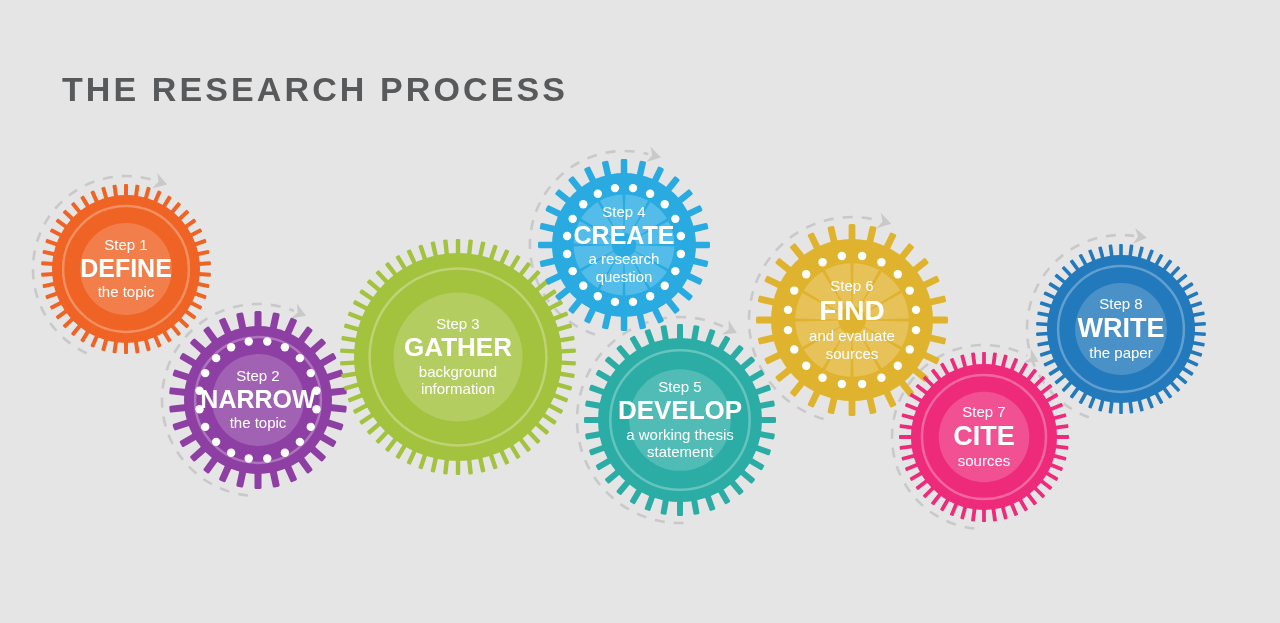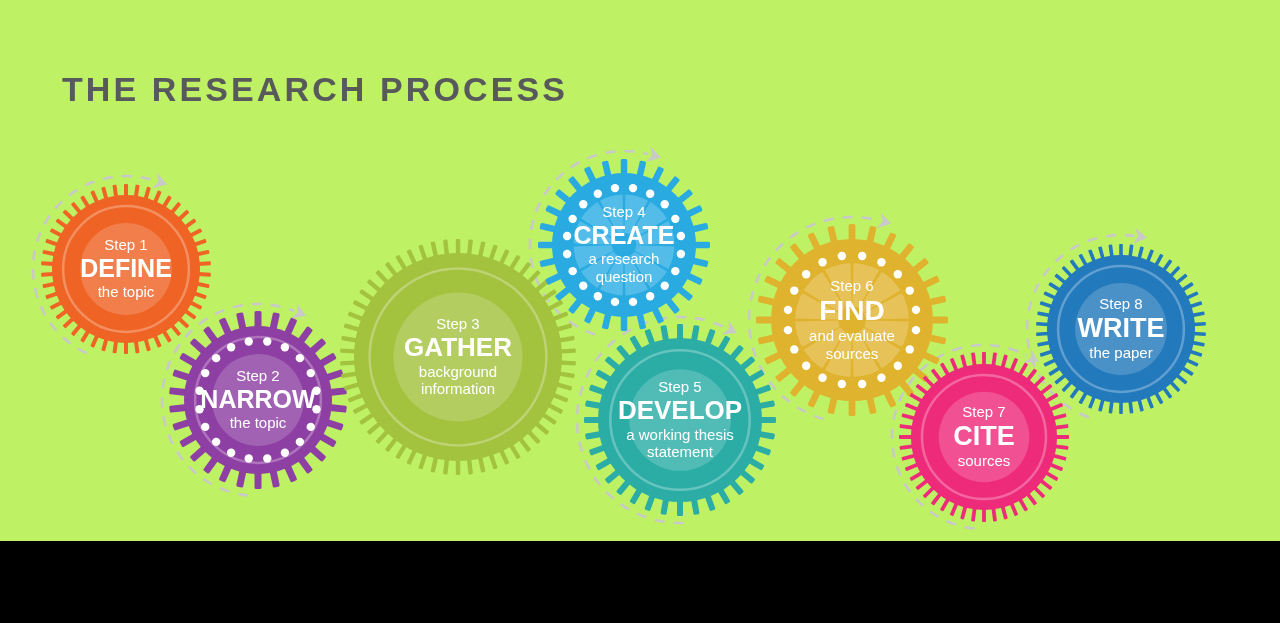--- a/index.html
+++ b/index.html
@@ -10,22 +10,22 @@
   body {
     width: 1280px;
     height: 623px;
     overflow: hidden;
     font-family: "Liberation Sans", sans-serif;
     position: relative;
   }
   #stage {
     position: relative;
     width: 1280px;
-    height: 541px;
-    background: #bef264;
+    height: 623px;
+    background: #e5e5e5;
   }
   #page-title {
     position: absolute;
     left: 62px;
     top: 72px;
     font-family: "Liberation Sans", sans-serif;
     font-weight: bold;
     font-size: 34px;
     letter-spacing: 3.1px;
     color: #58595b;

